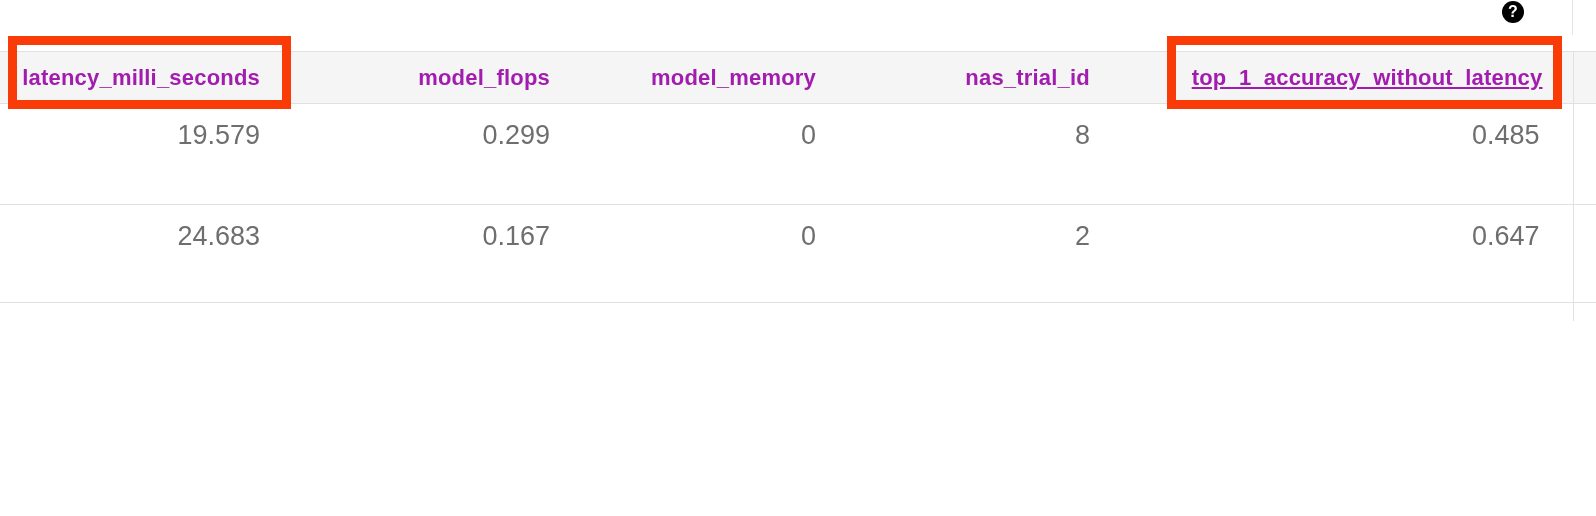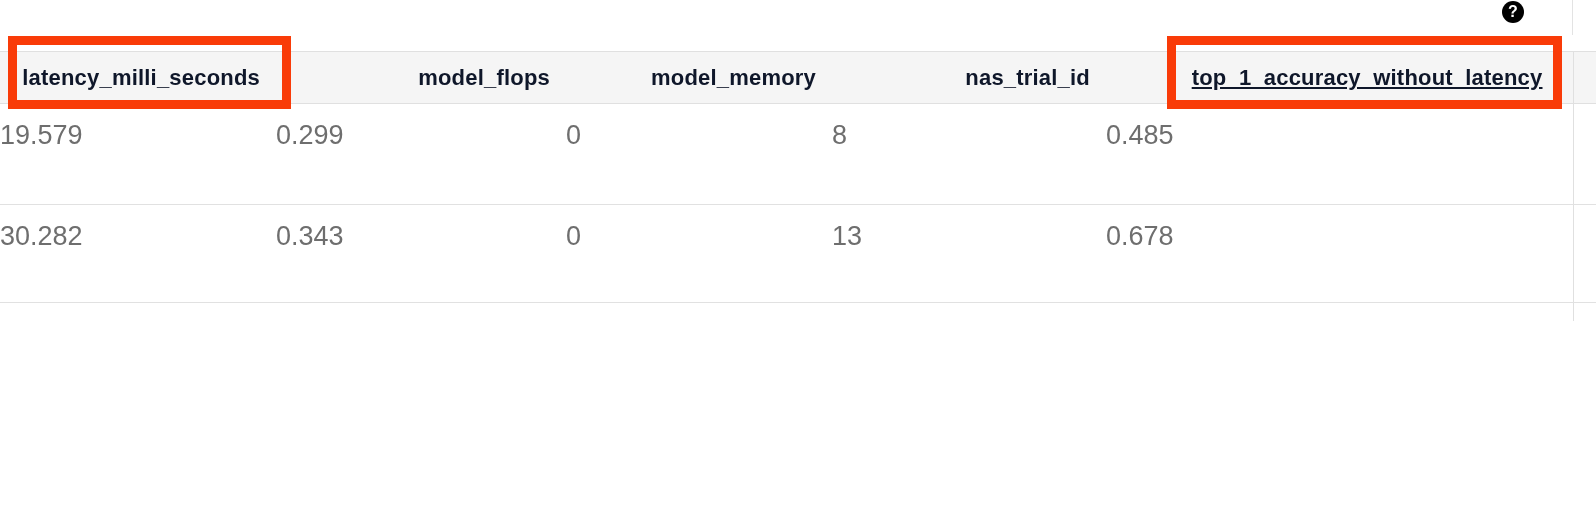--- a/index.html
+++ b/index.html
@@ -50,32 +50,32 @@
     border-collapse: collapse;
     table-layout: fixed;
   }
   table.metrics th {
     background: #f5f5f5;
     border-top: 1px solid #e0e0e0;
     border-bottom: 1px solid #e0e0e0;
     height: 51px;
     font-size: 22px;
     font-weight: bold;
-    color: #0f172a;
+    color: #a21caf;
     text-align: right;
     padding: 0 16px 0 0;
     letter-spacing: 0.2px;
     white-space: nowrap;
     overflow: hidden;
     cursor: pointer;
   }
   table.metrics td {
     font-size: 27px;
     color: #6e6e6e;
-    text-align: left;
+    text-align: right;
     vertical-align: top;
     padding: 16px 16px 0 0;
     border-bottom: 1px solid #e1e1e1;
     white-space: nowrap;
     overflow: hidden;
   }
   table.metrics .pad-lg { padding-right: 33px; }
   table.metrics th.pad-lg { padding-right: 30px; text-decoration: underline; }
   tbody tr:nth-child(1) { height: 101px; }
   tbody tr:nth-child(2) { height: 98px; }
@@ -128,25 +128,25 @@
     <tbody>
       <tr>
         <td>19.579</td>
         <td>0.299</td>
         <td>0</td>
         <td>8</td>
         <td class="pad-lg">0.485</td>
         <td class="stub"></td>
       </tr>
       <tr>
-        <td>30.282</td>
-        <td>0.343</td>
+        <td>24.683</td>
+        <td>0.167</td>
         <td>0</td>
-        <td>13</td>
-        <td class="pad-lg">0.678</td>
+        <td>2</td>
+        <td class="pad-lg">0.647</td>
         <td class="stub"></td>
       </tr>
       <tr class="partial">
         <td></td>
         <td></td>
         <td></td>
         <td></td>
         <td></td>
         <td class="stub"></td>
       </tr>

